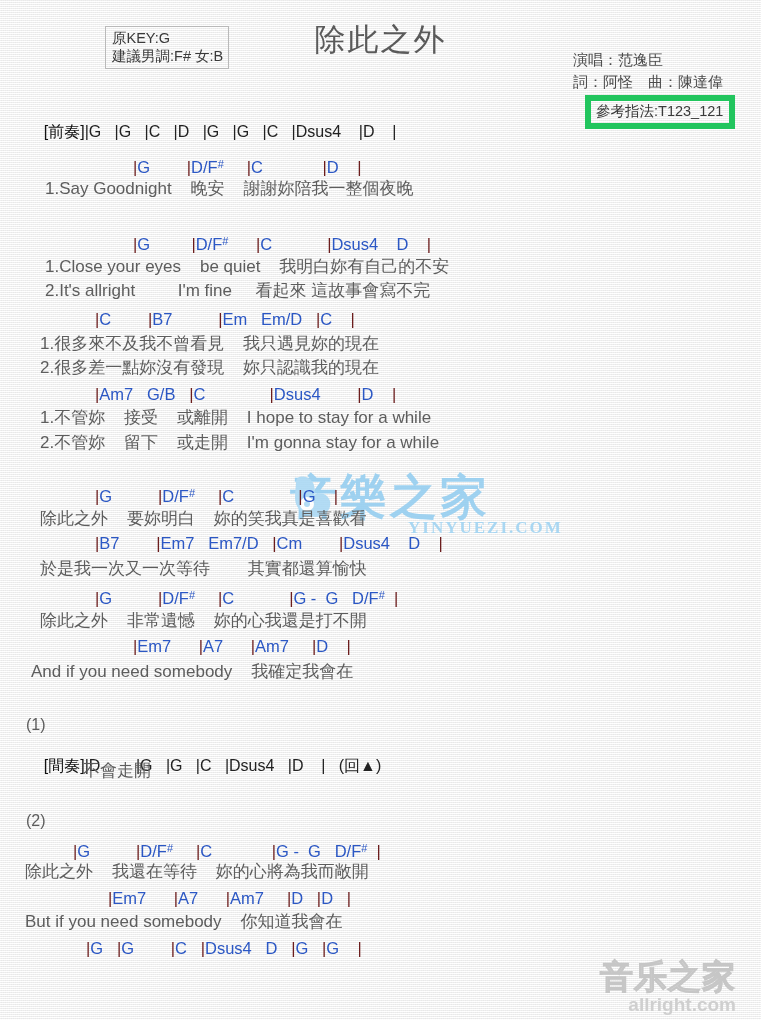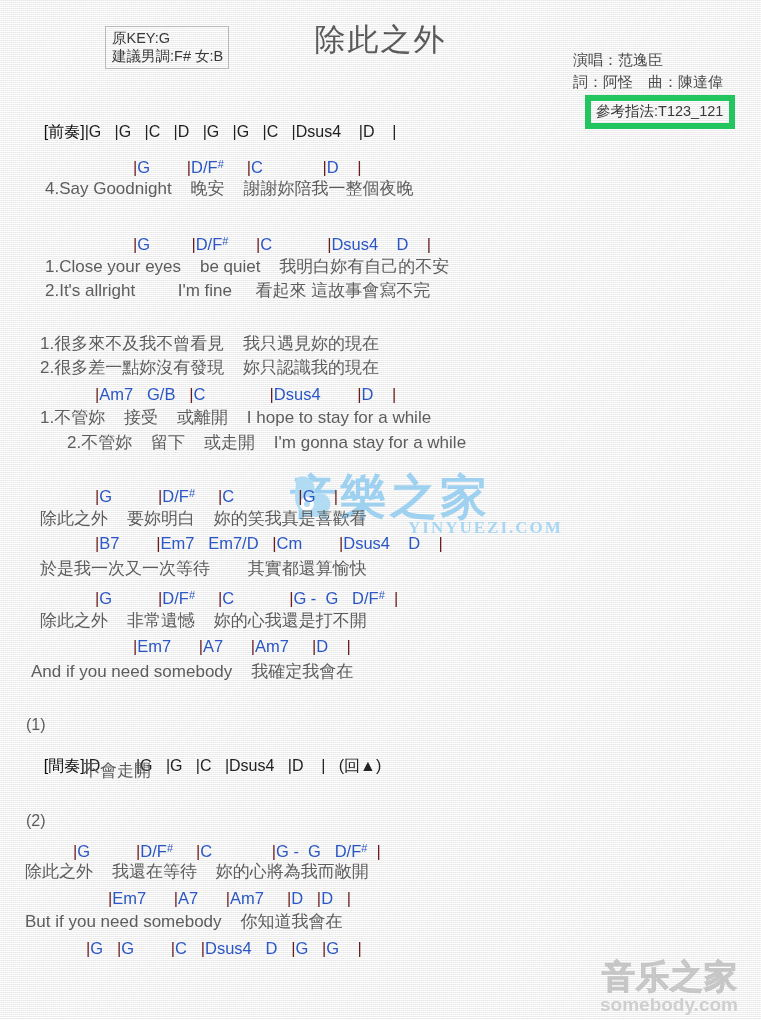--- a/index.html
+++ b/index.html
@@ -162,21 +162,21 @@
     <path d="M6 8 C6 3 12 1 18 4 C24 7 26 14 24 21 C30 17 38 20 40 27 C42 35 35 43 26 43 C14 43 5 34 5 24 C5 17 6 12 6 8 Z" fill="#a9d8f4"></path>
     <circle cx="17" cy="30" r="7" fill="#ffffff"></circle>
     <circle cx="17" cy="30" r="3" fill="#a9d8f4"></circle>
   </svg>
   <div class="wm-cn">音樂之家</div>
   <div class="wm-en">YINYUEZI.COM</div>
 </div>
 
 <div id="wm-bottom">
   <div class="wb-cn">音乐之家</div>
-  <div class="wb-en">somebody.com</div>
+  <div class="wb-en">allright.com</div>
 </div>
 
 <div id="sheet">
 
   <div class="key-box">
     <div>原KEY:G</div>
     <div>建議男調:F# 女:B</div>
   </div>
 
   <div class="song-title">除此之外</div>
@@ -186,32 +186,33 @@
     <div class="credit-line2">詞：阿怪　曲：陳達偉</div>
   </div>
 
   <div class="finger-box">參考指法:T123_121</div>
 
   <div class="line tagline" style="left:26px; top:93px;">
     <span class="sect">[前奏]</span><span class="chordrun"><span class="bar">|</span>G&nbsp;&nbsp;&nbsp;<span class="bar">|</span>G&nbsp;&nbsp;&nbsp;<span class="bar">|</span>C&nbsp;&nbsp;&nbsp;<span class="bar">|</span>D&nbsp;&nbsp;&nbsp;<span class="bar">|</span>G&nbsp;&nbsp;&nbsp;<span class="bar">|</span>G&nbsp;&nbsp;&nbsp;<span class="bar">|</span>C&nbsp;&nbsp;&nbsp;<span class="bar">|</span>Dsus4&nbsp;&nbsp;&nbsp;&nbsp;<span class="bar">|</span>D&nbsp;&nbsp;&nbsp;&nbsp;<span class="bar">|</span></span>
   </div>
 
   <div class="line chordline" style="left:133px; top:145px;"><span class="bar">|</span>G&nbsp;&nbsp;&nbsp;&nbsp;&nbsp;&nbsp;&nbsp;&nbsp;<span class="bar">|</span>D/F<span class="sharp">#</span>&nbsp;&nbsp;&nbsp;&nbsp;&nbsp;<span class="bar">|</span>C&nbsp;&nbsp;&nbsp;&nbsp;&nbsp;&nbsp;&nbsp;&nbsp;&nbsp;&nbsp;&nbsp;&nbsp;&nbsp;<span class="bar">|</span>D&nbsp;&nbsp;&nbsp;&nbsp;<span class="bar">|</span></div>
-  <div class="line lyricline" style="left:45px; top:170px;">4.Say Goodnight    晚安    謝謝妳陪我一整個夜晚</div>
+  <div class="line lyricline" style="left:45px; top:170px;">1.Say Goodnight    晚安    謝謝妳陪我一整個夜晚</div>
 
   <div class="line chordline" style="left:133px; top:222px;"><span class="bar">|</span>G&nbsp;&nbsp;&nbsp;&nbsp;&nbsp;&nbsp;&nbsp;&nbsp;&nbsp;<span class="bar">|</span>D/F<span class="sharp">#</span>&nbsp;&nbsp;&nbsp;&nbsp;&nbsp;&nbsp;<span class="bar">|</span>C&nbsp;&nbsp;&nbsp;&nbsp;&nbsp;&nbsp;&nbsp;&nbsp;&nbsp;&nbsp;&nbsp;&nbsp;<span class="bar">|</span>Dsus4&nbsp;&nbsp;&nbsp;&nbsp;D&nbsp;&nbsp;&nbsp;&nbsp;<span class="bar">|</span></div>
   <div class="line lyricline" style="left:45px; top:248px;">1.Close your eyes    be quiet    我明白妳有自己的不安</div>
   <div class="line lyricline" style="left:45px; top:272px;">2.It's allright         I'm fine     看起來 這故事會寫不完</div>
 
+  <div class="line chordline" style="left:95px; top:300px;"><span class="bar">|</span>C&nbsp;&nbsp;&nbsp;&nbsp;&nbsp;&nbsp;&nbsp;&nbsp;<span class="bar">|</span>B7&nbsp;&nbsp;&nbsp;&nbsp;&nbsp;&nbsp;&nbsp;&nbsp;&nbsp;&nbsp;<span class="bar">|</span>Em&nbsp;&nbsp;&nbsp;Em/D&nbsp;&nbsp;&nbsp;<span class="bar">|</span>C&nbsp;&nbsp;&nbsp;&nbsp;<span class="bar">|</span></div>
   <div class="line lyricline" style="left:40px; top:325px;">1.很多來不及我不曾看見    我只遇見妳的現在</div>
   <div class="line lyricline" style="left:40px; top:349px;">2.很多差一點妳沒有發現    妳只認識我的現在</div>
 
   <div class="line chordline" style="left:95px; top:375px;"><span class="bar">|</span>Am7&nbsp;&nbsp;&nbsp;G/B&nbsp;&nbsp;&nbsp;<span class="bar">|</span>C&nbsp;&nbsp;&nbsp;&nbsp;&nbsp;&nbsp;&nbsp;&nbsp;&nbsp;&nbsp;&nbsp;&nbsp;&nbsp;&nbsp;<span class="bar">|</span>Dsus4&nbsp;&nbsp;&nbsp;&nbsp;&nbsp;&nbsp;&nbsp;&nbsp;<span class="bar">|</span>D&nbsp;&nbsp;&nbsp;&nbsp;<span class="bar">|</span></div>
   <div class="line lyricline" style="left:40px; top:399px;">1.不管妳    接受    或離開    I hope to stay for a while</div>
-  <div class="line lyricline" style="left:40px; top:424px;margin-left:27px;">2.不管妳    留下    或走開    I'm gonna stay for a while</div>
+  <div class="line lyricline" style="left:40px; top:424px;">2.不管妳    留下    或走開    I'm gonna stay for a while</div>
 
   <div class="line chordline" style="left:95px; top:474px;"><span class="bar">|</span>G&nbsp;&nbsp;&nbsp;&nbsp;&nbsp;&nbsp;&nbsp;&nbsp;&nbsp;&nbsp;<span class="bar">|</span>D/F<span class="sharp">#</span>&nbsp;&nbsp;&nbsp;&nbsp;&nbsp;<span class="bar">|</span>C&nbsp;&nbsp;&nbsp;&nbsp;&nbsp;&nbsp;&nbsp;&nbsp;&nbsp;&nbsp;&nbsp;&nbsp;&nbsp;&nbsp;<span class="bar">|</span>G&nbsp;&nbsp;&nbsp;&nbsp;<span class="bar">|</span></div>
   <div class="line lyricline" style="left:40px; top:500px;">除此之外    要妳明白    妳的笑我真是喜歡看</div>
 
   <div class="line chordline" style="left:95px; top:524px;"><span class="bar">|</span>B7&nbsp;&nbsp;&nbsp;&nbsp;&nbsp;&nbsp;&nbsp;&nbsp;<span class="bar">|</span>Em7&nbsp;&nbsp;&nbsp;Em7/D&nbsp;&nbsp;&nbsp;<span class="bar">|</span>Cm&nbsp;&nbsp;&nbsp;&nbsp;&nbsp;&nbsp;&nbsp;&nbsp;<span class="bar">|</span>Dsus4&nbsp;&nbsp;&nbsp;&nbsp;D&nbsp;&nbsp;&nbsp;&nbsp;<span class="bar">|</span></div>
   <div class="line lyricline" style="left:40px; top:550px;">於是我一次又一次等待        其實都還算愉快</div>
 
   <div class="line chordline" style="left:95px; top:576px;"><span class="bar">|</span>G&nbsp;&nbsp;&nbsp;&nbsp;&nbsp;&nbsp;&nbsp;&nbsp;&nbsp;&nbsp;<span class="bar">|</span>D/F<span class="sharp">#</span>&nbsp;&nbsp;&nbsp;&nbsp;&nbsp;<span class="bar">|</span>C&nbsp;&nbsp;&nbsp;&nbsp;&nbsp;&nbsp;&nbsp;&nbsp;&nbsp;&nbsp;&nbsp;&nbsp;<span class="bar">|</span>G&nbsp;-&nbsp;&nbsp;G&nbsp;&nbsp;&nbsp;D/F<span class="sharp">#</span>&nbsp;&nbsp;<span class="bar">|</span></div>
   <div class="line lyricline" style="left:40px; top:602px;">除此之外    非常遺憾    妳的心我還是打不開</div>
 

